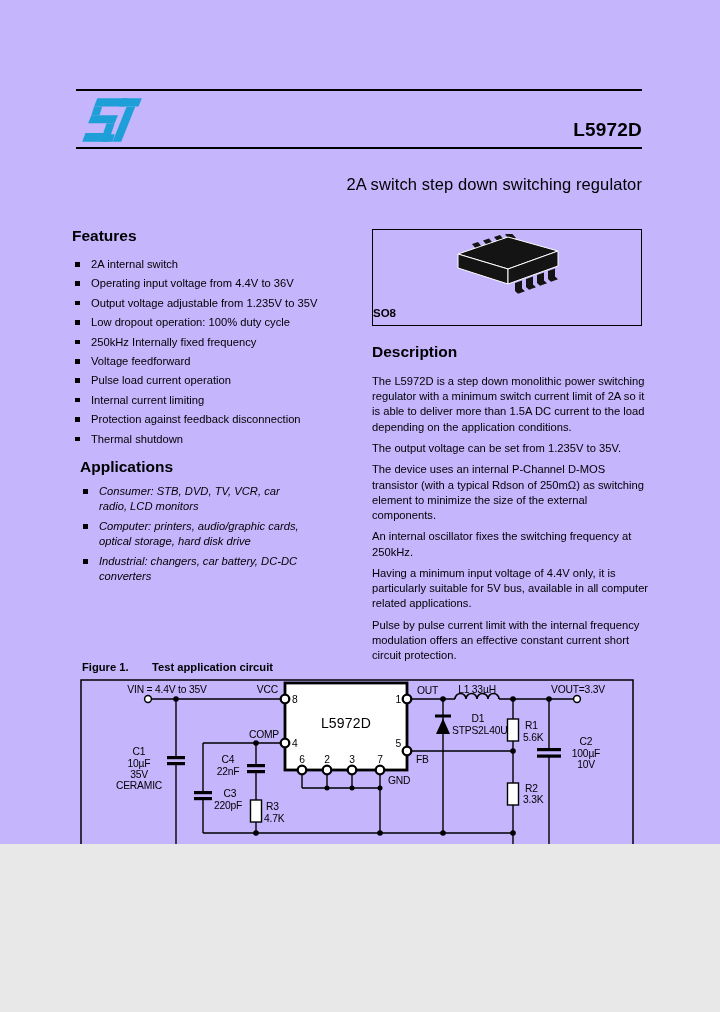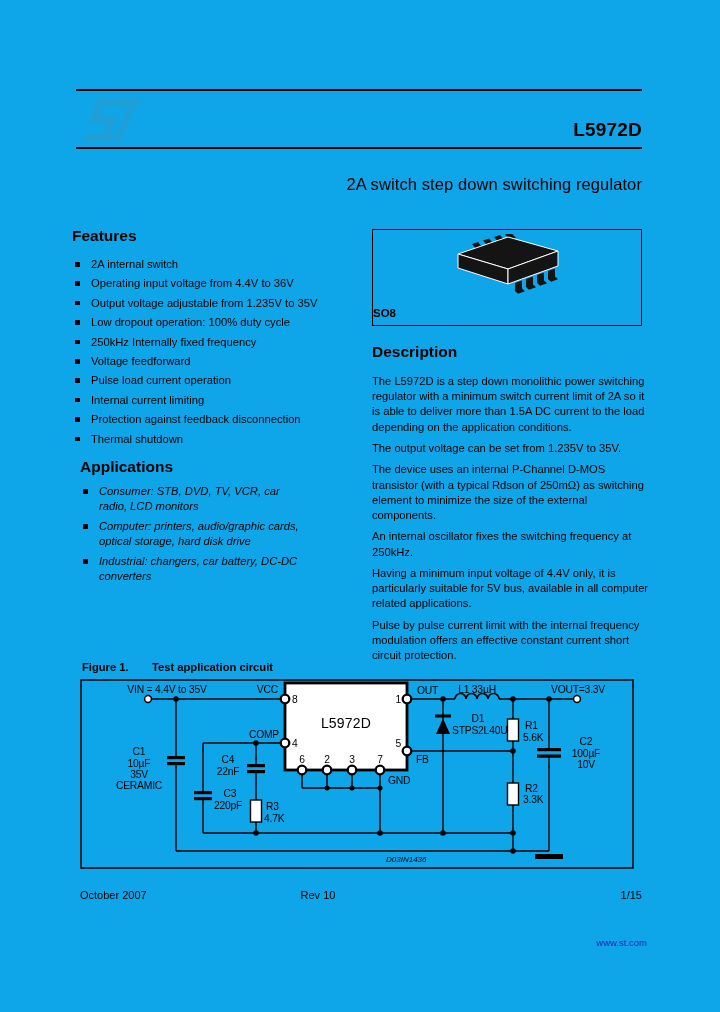--- a/index.html
+++ b/index.html
@@ -1,17 +1,17 @@
 <!DOCTYPE html>
 <html style="--accent: #1F9FD8; --link: #2222BB;"><head>
 <meta charset="utf-8">
 <style>
   html,body{margin:0;padding:0;background:#e8e8e8;}
   .page{
-    position:relative;width:720px;height:1012px;background:#0ea5e9;margin:0 auto;
+    position:relative;width:720px;height:844px;background:#c4b5fd;margin:0 auto;
     font-family:"Liberation Sans","DejaVu Sans",sans-serif;color:#000;overflow:hidden;
   }
   .rule{position:absolute;left:76px;width:566px;height:2px;background:#000;}
   .rule-top{top:89px;}
   .rule-bottom{top:147px;}
   .logo{position:absolute;left:80px;top:94px;width:64px;height:51px;}
   .part-title{position:absolute;right:78px;top:119px;font-size:19px;font-weight:bold;letter-spacing:0.2px;}
   .subtitle{position:absolute;right:78px;top:175px;font-size:16.5px;letter-spacing:0.1px;}
   .section-h{font-size:15.5px;font-weight:bold;margin:0;}
   .features-block{position:absolute;left:72px;top:227px;width:282px;}

